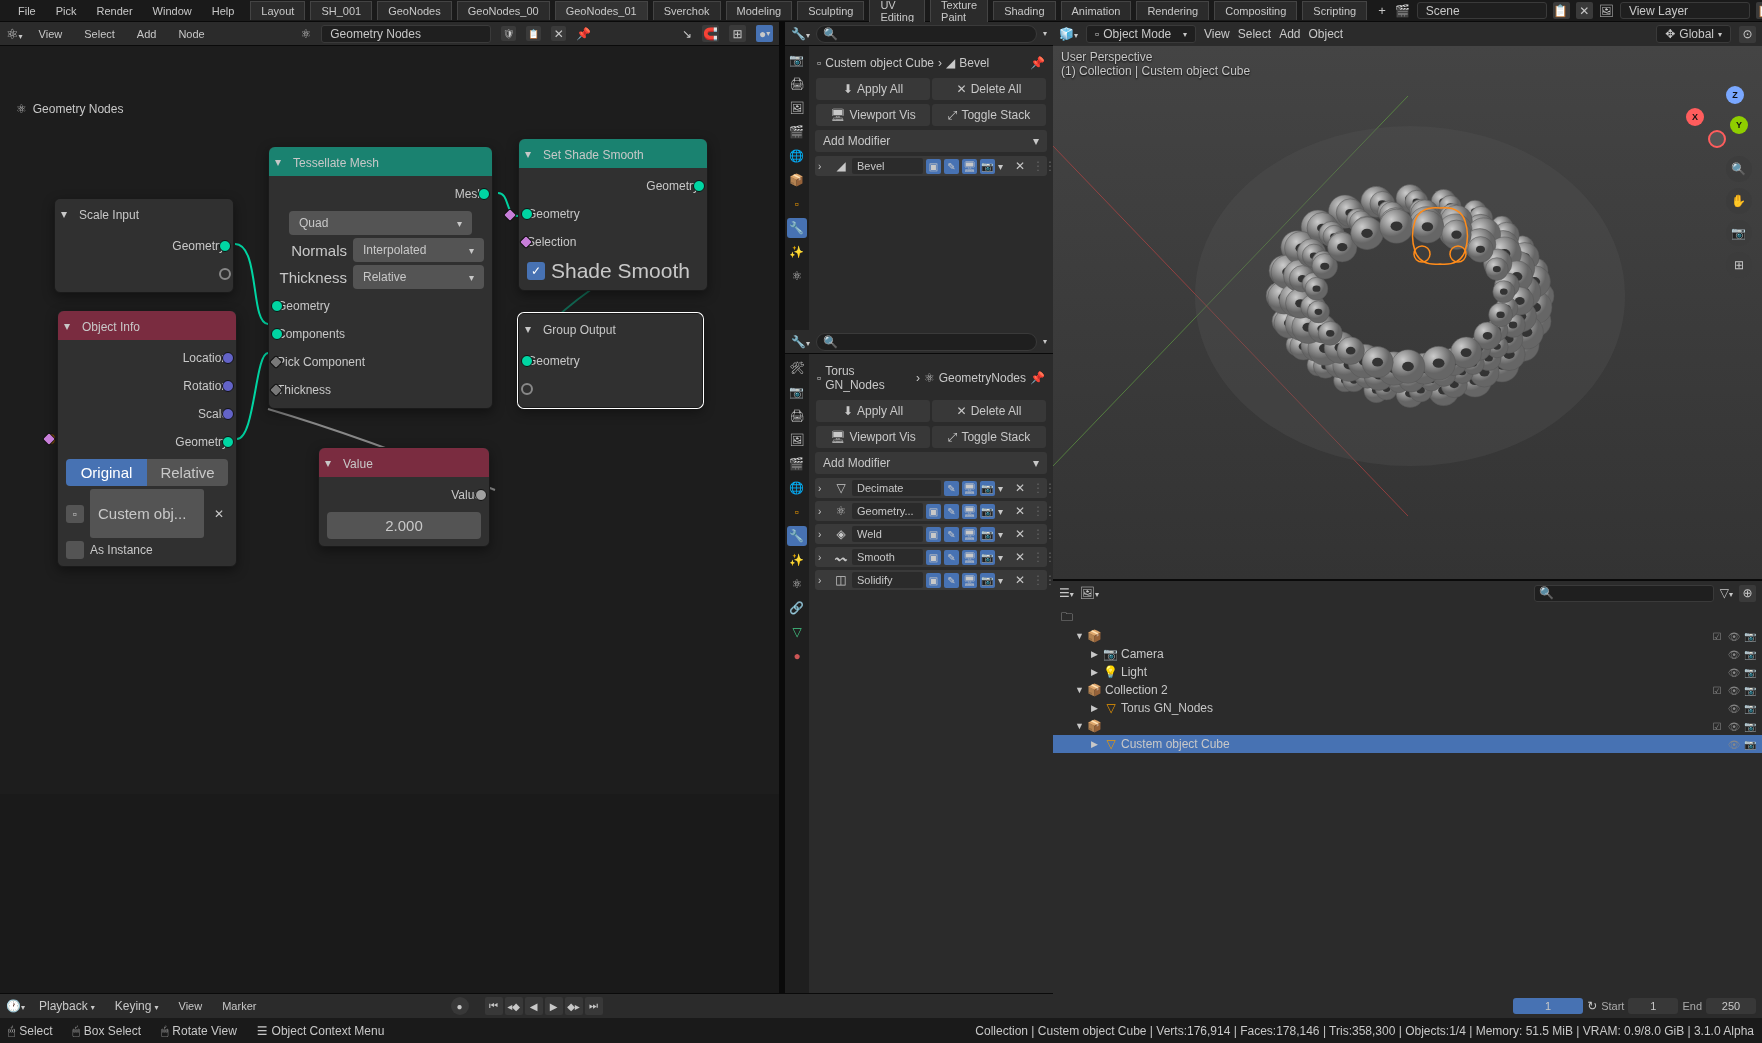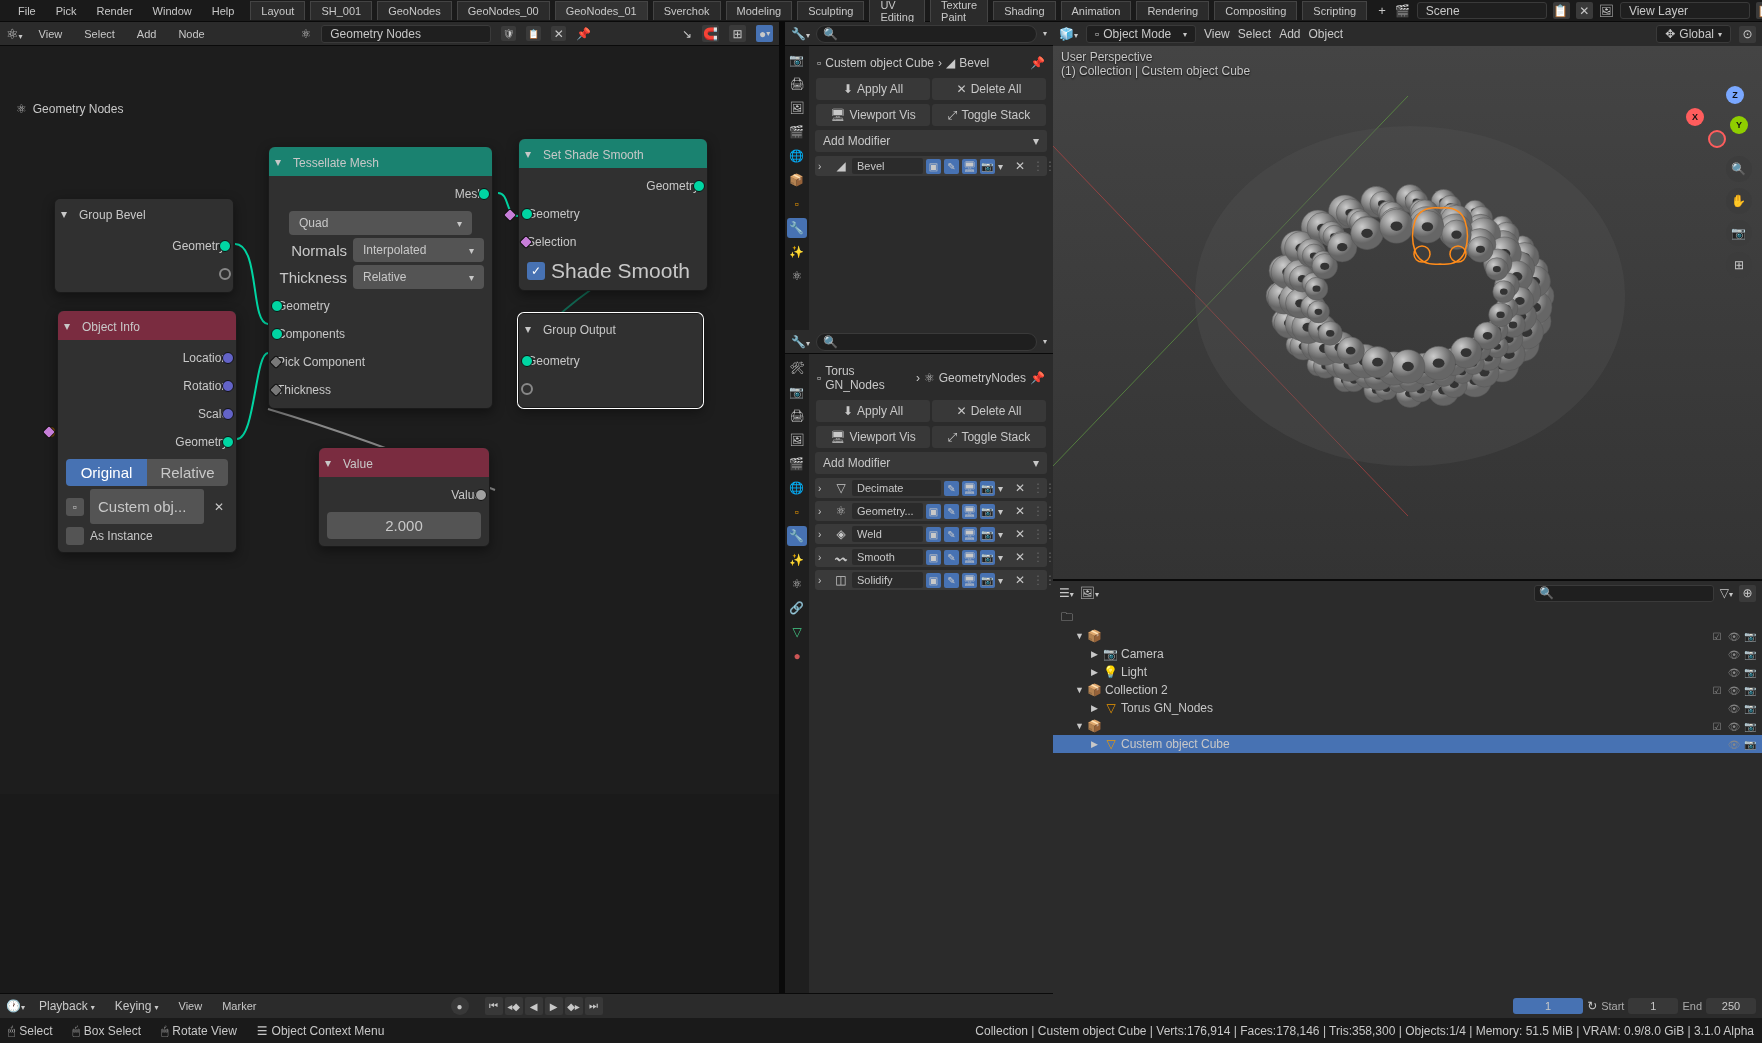--- a/index.html
+++ b/index.html
@@ -55,21 +55,21 @@
 .drop { background:#545454; border-radius:4px; padding:5px 10px; display:flex; justify-content:space-between; align-items:center; cursor:pointer; font-size:15px; margin:3px 12px; }
 .drop .dd-chev { font-size:10px; }
 .numfield { background:#545454; border-radius:4px; padding:5px 10px; text-align:center; font-size:15px; margin:3px 0; cursor:ew-resize; }
 .btngrp { display:flex; margin:3px 0; }
 .btngrp .b { flex:1; text-align:center; padding:5px 8px; background:#545454; font-size:15px; cursor:pointer; }
 .btngrp .b:first-child { border-radius:4px 0 0 4px; }
 .btngrp .b:last-child { border-radius:0 4px 4px 0; }
 .btngrp .b.active { background:#4772b3; color:#fff; }
 .objref { display:flex; align-items:center; gap:6px; margin:3px 0; }
 .objref .ic { width:18px; height:18px; background:#545454; border-radius:3px; display:flex; align-items:center; justify-content:center; }
-.objref .txt { flex:1; background:#545454; border-radius:3px; padding:9px 8px; font-size:15px; overflow:hidden; text-overflow:ellipsis; white-space:nowrap; }
+.objref .txt { flex:1; background:#545454; border-radius:3px; padding:16px 8px; font-size:15px; overflow:hidden; text-overflow:ellipsis; white-space:nowrap; }
 .objref .x { width:18px; height:18px; display:flex; align-items:center; justify-content:center; cursor:pointer; }
 .chk { display:flex; align-items:center; gap:6px; margin:3px 0; }
 .chk .box { width:18px; height:18px; border-radius:3px; background:#545454; display:flex; align-items:center; justify-content:center; }
 .chk .box.on { background:#4772b3; }
 .chk .box.on::after { content:"✓"; color:#fff; font-size:12px; }
 svg.wire { position:absolute; pointer-events:none; overflow:visible; }
 
 
 .split-r { position:absolute; left:779px; top:22px; width:6px; bottom:25px; background:#0a0a0a; }
 
@@ -204,21 +204,21 @@
 
   <svg class="wire" style="left:0;top:0;width:779px;height:748px;">
     <path d="M235,198 C260,198 250,278 268,278" stroke="#00d6a3" stroke-width="2" fill="none"></path>
     <path d="M237,393 C255,393 255,307 268,307" stroke="#00d6a3" stroke-width="2" fill="none"></path>
     <path d="M498,147 C510,147 505,170 518,170" stroke="#00d6a3" stroke-width="2" fill="none"></path>
     <path d="M495,444 Q360,390 268,363" stroke="#888" stroke-width="2" fill="none"></path>
     <path d="M620,225 Q560,260 520,310" stroke="#00d6a3" stroke-width="2" fill="none" opacity=".4"></path>
   </svg>
 
   <div class="node grey" style="left:54px;top:152px;width:180px;">
-    <div class="hdr"><span class="chev">▾</span><span>Group Bevel</span></div>
+    <div class="hdr"><span class="chev">▾</span><span>Scale Input</span></div>
     <div class="body">
       <div class="row r">
           <span>Geometry</span>
           <span class="sock out geo"></span>
         </div>
       <div class="row r">
           <span class="sock out ring"></span>
         </div>
     </div>
   </div>

